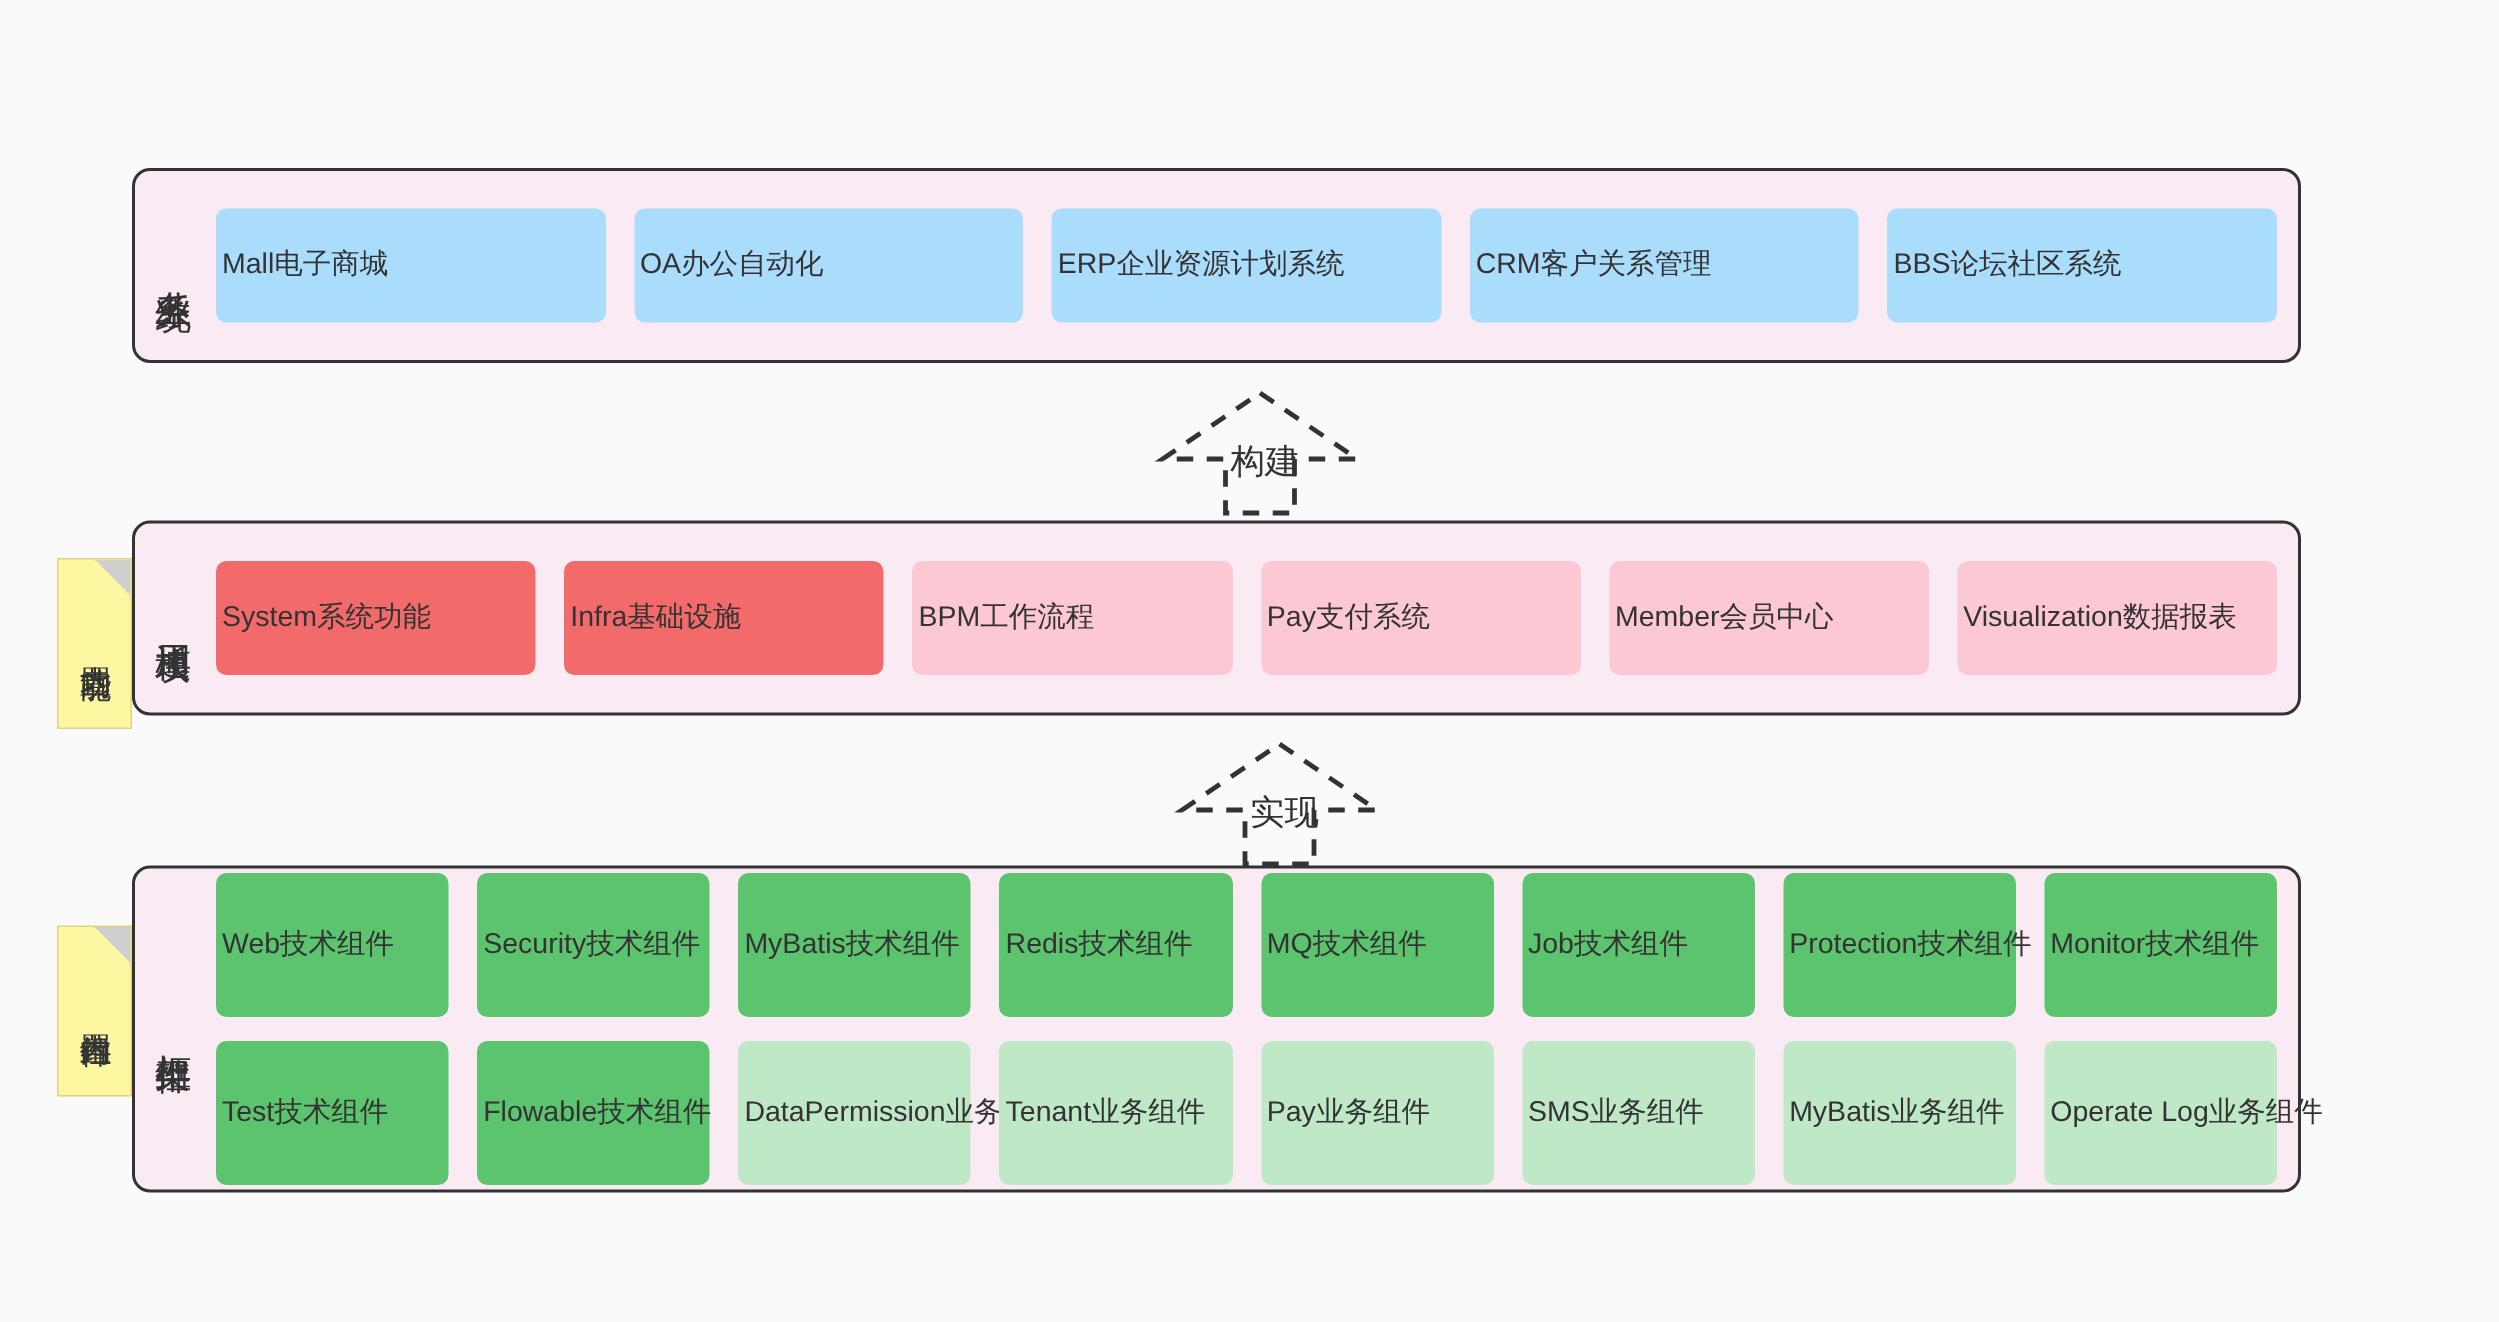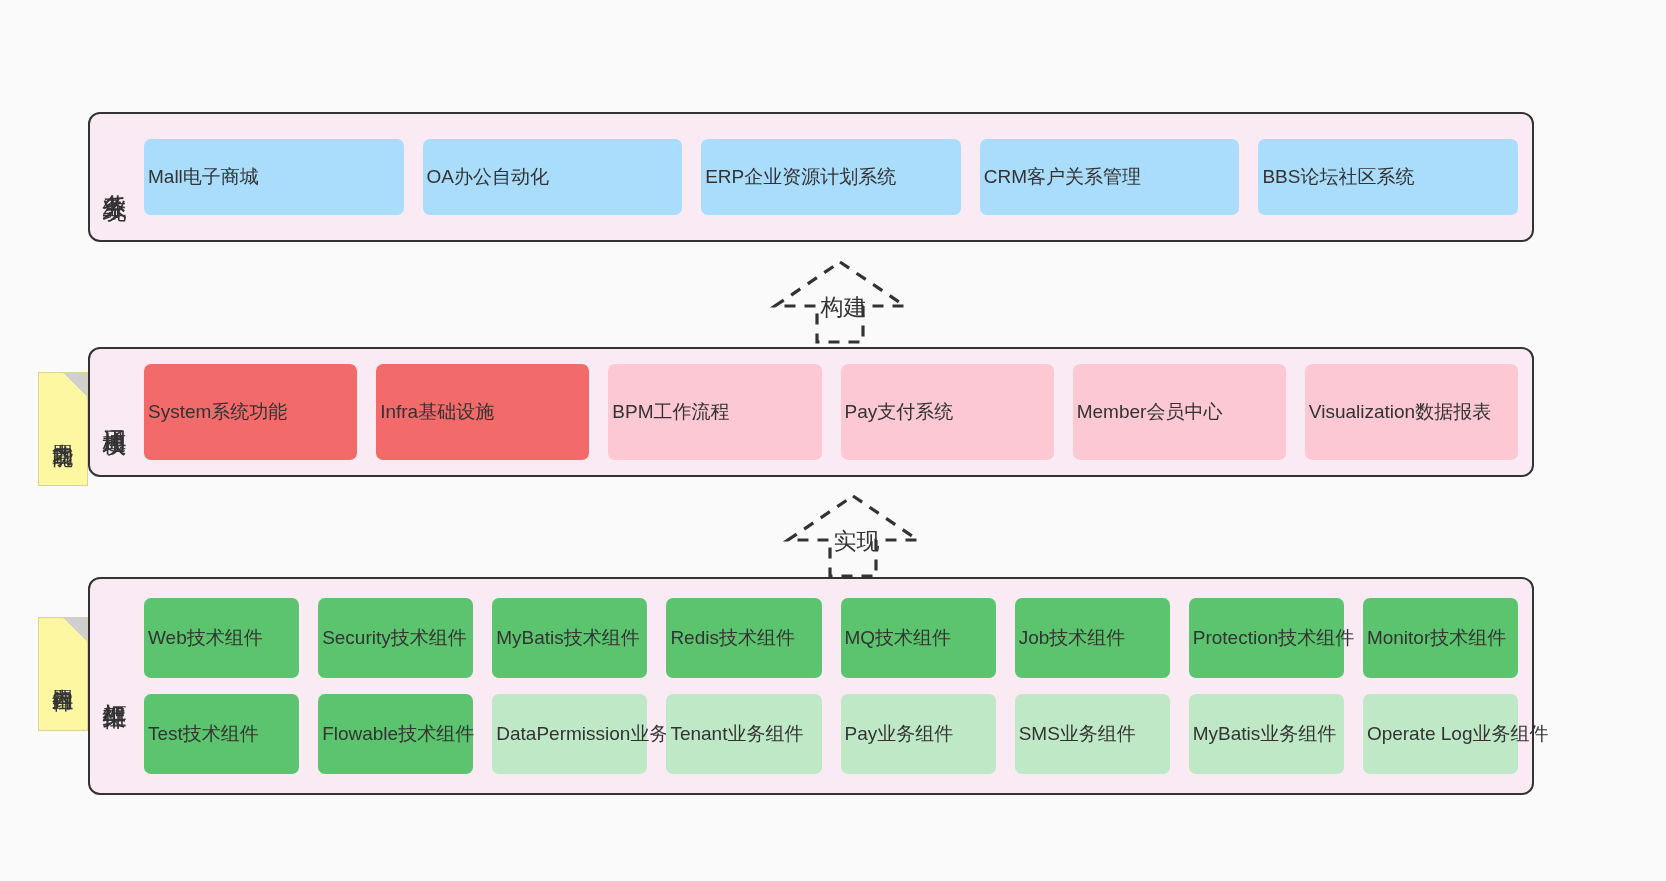--- a/index.html
+++ b/index.html
@@ -85,26 +85,26 @@
 
   
   #layer-business {
     left: 88px;  top: 112px;  width: 1446px; height: 130px;
   }
   #layer-business .card { height: 76px; }
 
   #layer-common {
     left: 88px;  top: 347px;  width: 1446px; height: 130px;
   }
-  #layer-common .card { height: 96px; }
+  #layer-common .card { height: 76px; }
 
   #layer-framework {
     left: 88px;  top: 577px;  width: 1446px; height: 218px;
   }
-  #layer-framework .card { height: 80px; }
+  #layer-framework .card { height: 96px; }
 
   
   .note {
     position: absolute;
     background: #fcf7a0;
     border: 1px solid #d9d48f;
     box-sizing: border-box;
     display: flex;
     align-items: center;
     justify-content: center;

